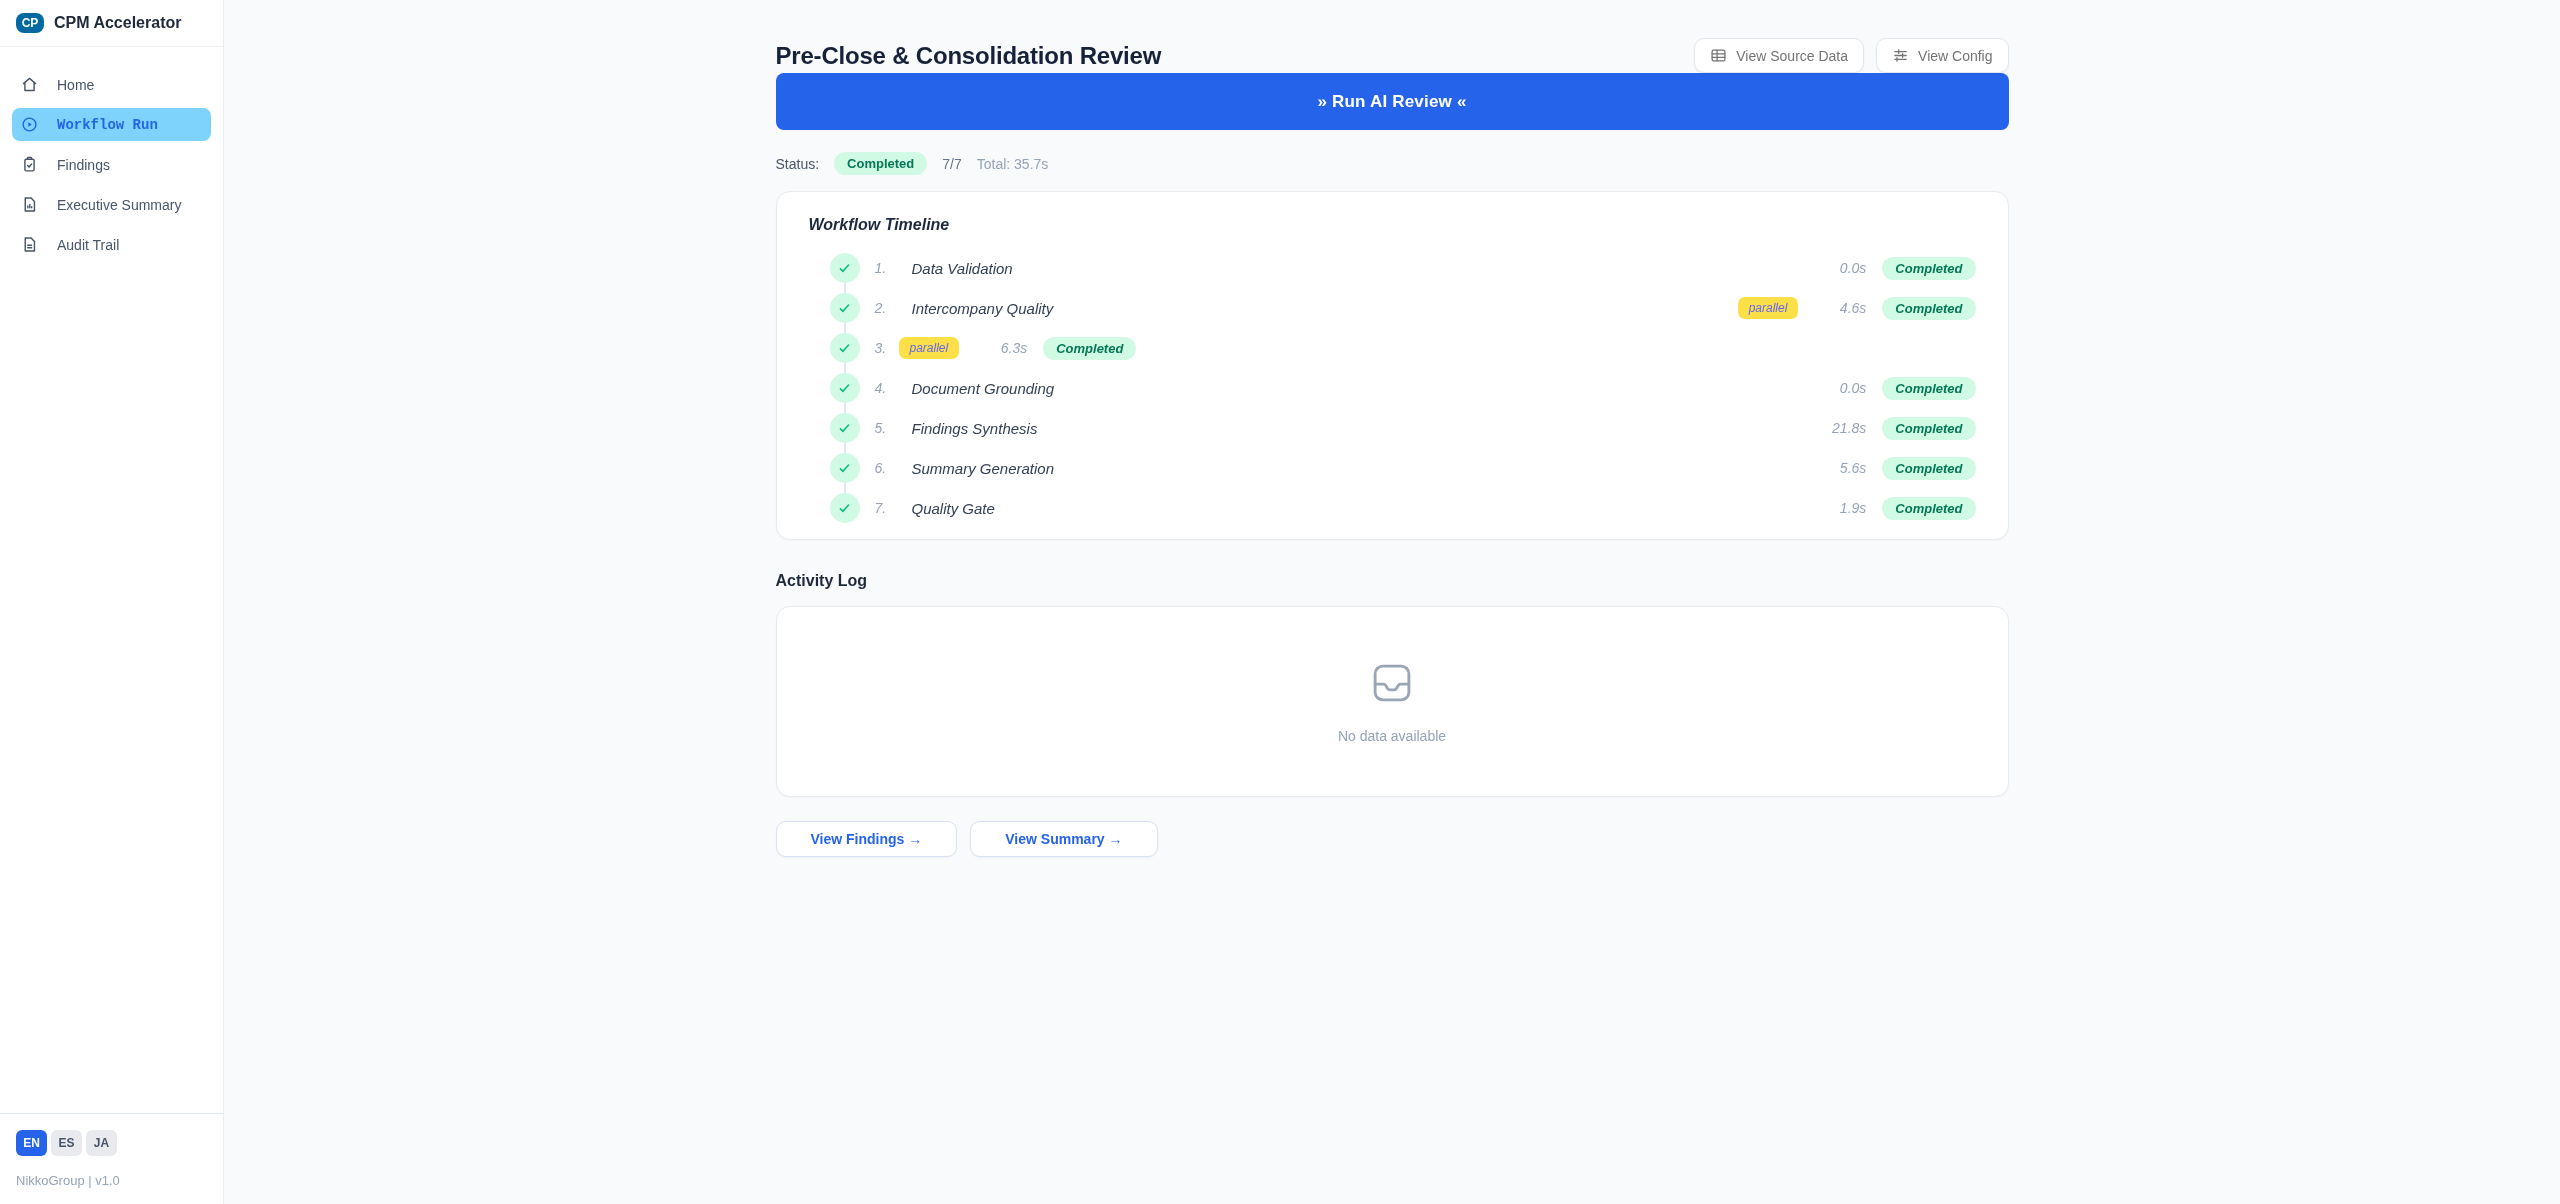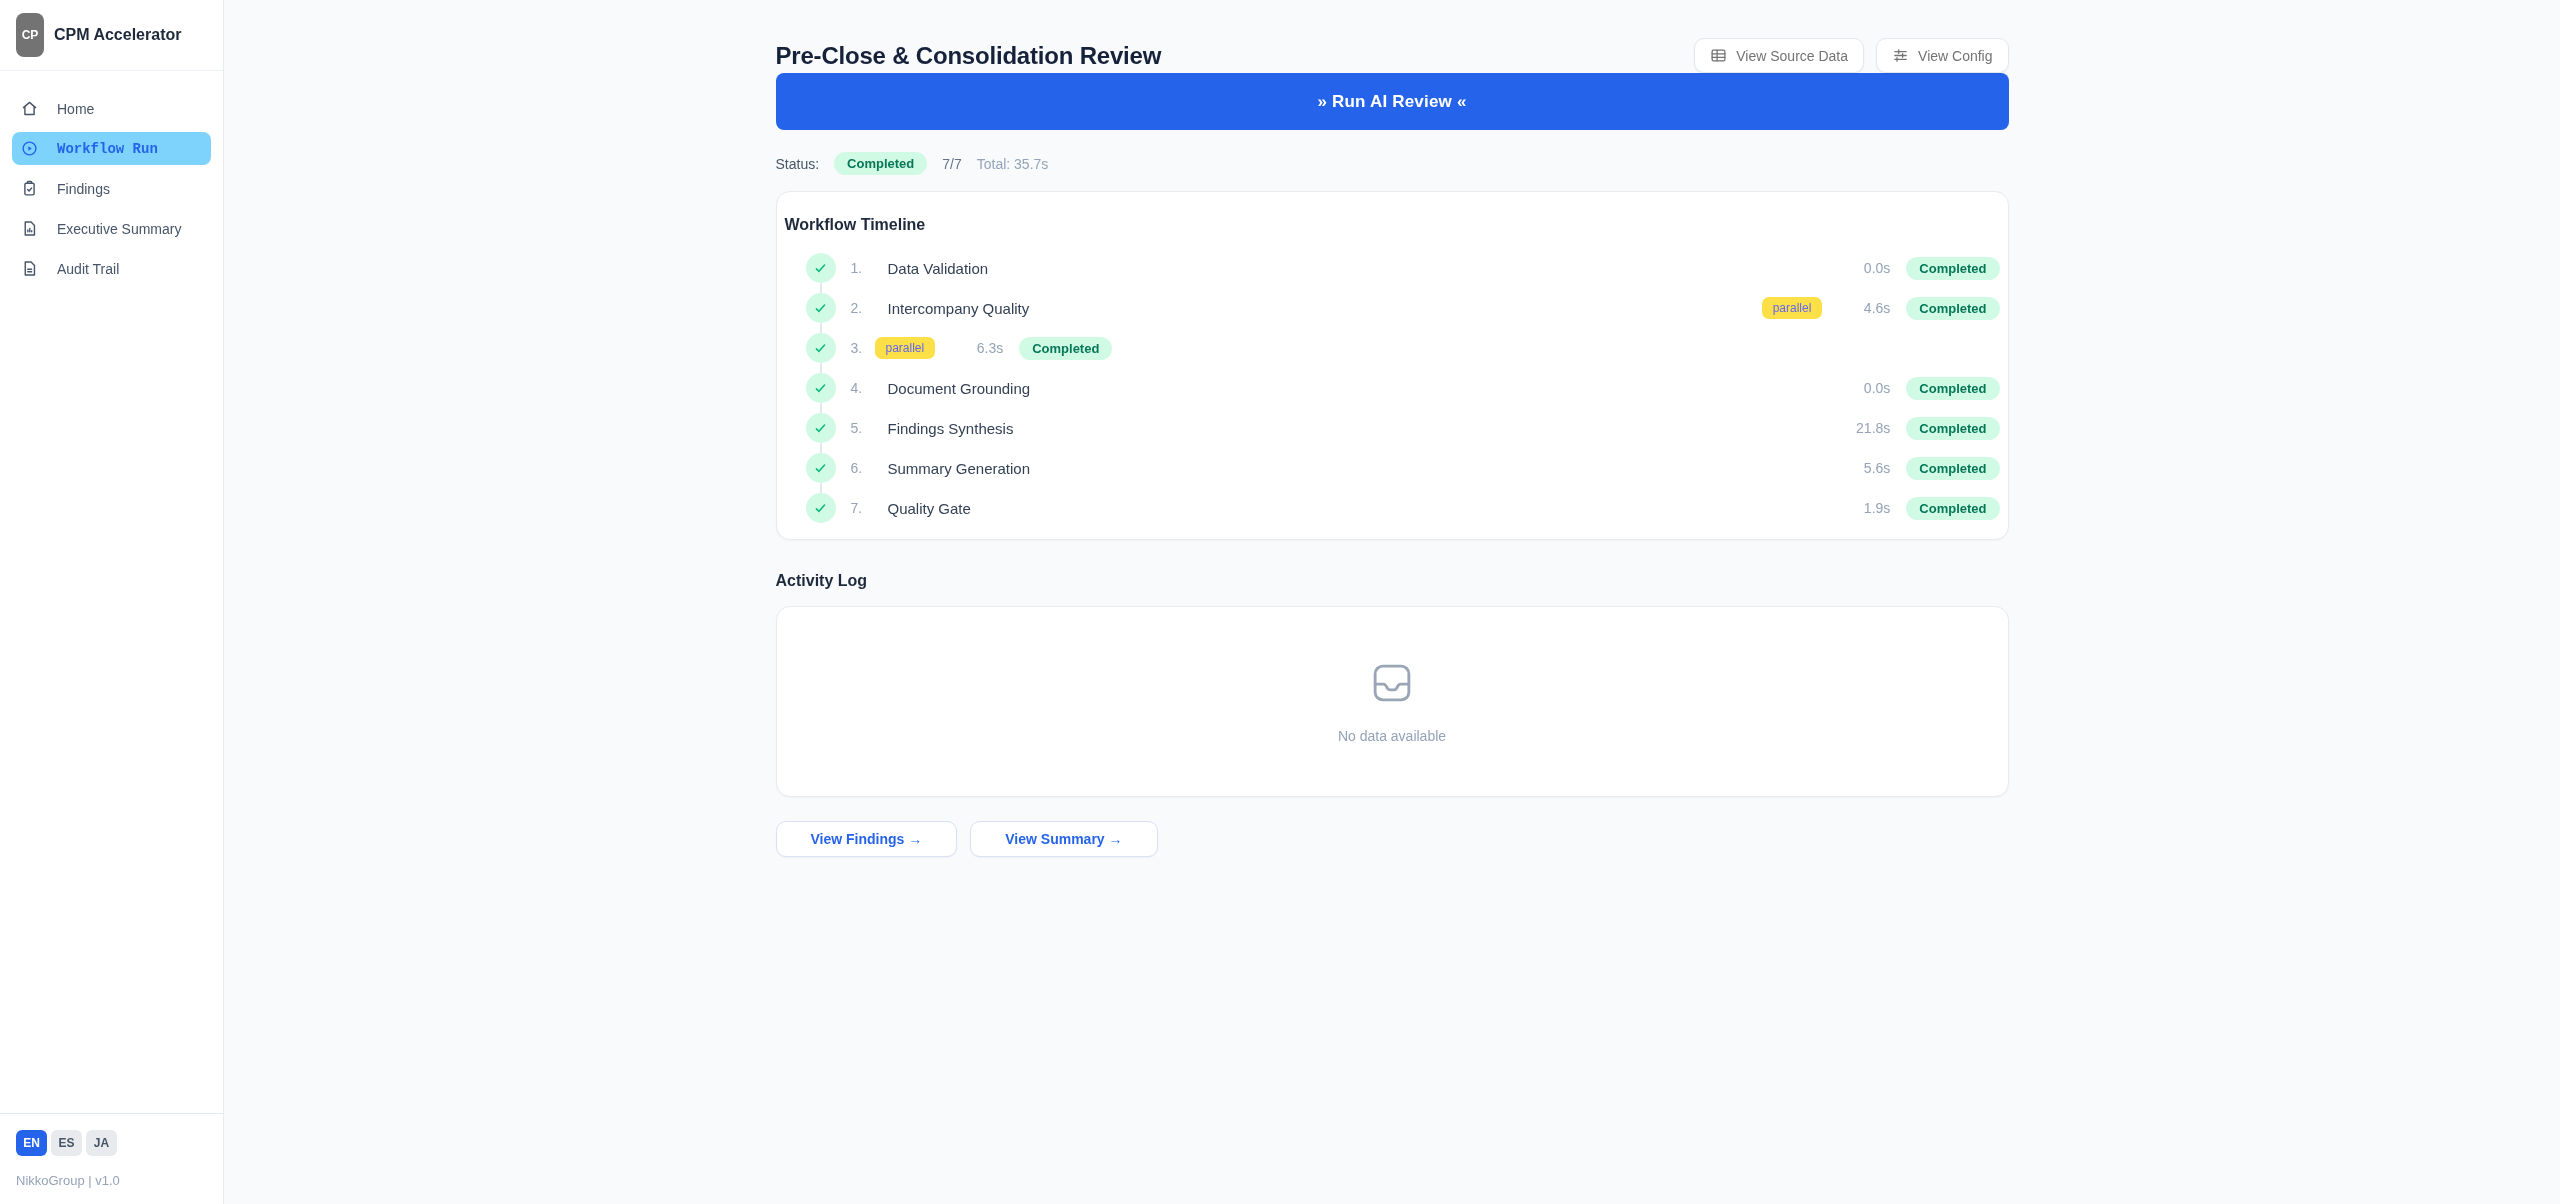--- a/index.html
+++ b/index.html
@@ -3,21 +3,21 @@
 <meta charset="utf-8">
 <style>
   * { margin:0; padding:0; box-sizing:border-box; }
   html,body { width:2560px; height:1204px; overflow:hidden; }
   body { font-family:"Liberation Sans", sans-serif; background:#f8fafc; color:#334155; }
   .app { display:flex; width:2560px; height:1204px; }
 
   
   .sidebar { width:224px; min-width:224px; background:#ffffff; border-right:1px solid #e9edf2; display:flex; flex-direction:column; }
   .brand { display:flex; align-items:center; gap:10px; padding:13px 16px; border-bottom:1px solid #eef1f5; }
-  .logo { width:28px; height:44px; border-radius:8px; background:#737373; color:#fff; font-size:12px; font-weight:700; display:flex; align-items:center; justify-content:center; flex:none; }
+  .logo { width:28px; height:20px; border-radius:8px; background:#0369a1; color:#fff; font-size:12px; font-weight:700; display:flex; align-items:center; justify-content:center; flex:none; }
   .brand-name { font-size:16px; font-weight:700; color:#1e293b; white-space:nowrap; }
   .nav { padding:21px 12px; }
   .nav-item { display:flex; align-items:center; gap:19px; padding:8px 9px; border-radius:8px; margin-bottom:7px; font-size:14px; color:#475569; cursor:pointer; }
   .nav-item.active { background:#7dd3fc; color:#2563eb; font-weight:600;font-family:Liberation Mono, monospace; }
   .nav-icon, .btn-icon { width:17px; height:17px; display:inline-flex; flex:none; }
   .nav-icon svg, .btn-icon svg { width:100%; height:100%; }
   .sidebar-footer { margin-top:auto; border-top:1px solid #e2e8f0; padding:16px; }
   .langs { display:flex; gap:4px; }
   .lang-btn { width:31px; height:26px; border-radius:6px; border:none; background:#e8eaee; color:#475569; font-size:12px; font-weight:600; font-family:inherit; cursor:pointer; }
   .lang-btn.active { background:#2563eb; color:#ffffff; }
@@ -33,21 +33,21 @@
   .btn-secondary { display:flex; align-items:center; gap:9px; background:#fff; border:1px solid #e2e8f0; border-radius:10px; padding:8px 15px; font-size:14px; color:#737373; font-family:inherit; cursor:pointer; box-shadow:0 1px 2px rgba(16,24,40,.05); }
 
   .run-button { display:block; width:100%; height:57px; background:#2563eb; color:#fff; font-size:17px; font-weight:700; border:none; border-radius:8px; margin-bottom:22px; font-family:inherit; cursor:pointer; letter-spacing:.2px; }
 
   .status-row { display:flex; align-items:center; gap:15px; font-size:14px; color:#475569; margin-bottom:16px; }
   .pill { background:#d1fae5; color:#047857; font-size:13px; font-weight:600; padding:4px 13px; border-radius:999px; white-space:nowrap; }
   .status-progress { color:#64748b; }
   .status-total { color:#94a3b8; }
 
   .card { background:#fff; border:1px solid #e7ebf0; border-radius:14px; box-shadow:0 1px 2px rgba(16,24,40,.03); }
-  .timeline-card { padding:24px 8px 11px; margin-bottom:32px; }
+  .timeline-card { padding:24px 32px 11px; margin-bottom:32px;font-style:italic; }
   .card-title, .section-heading { font-size:16px; font-weight:700; color:#1e293b; }
   .card-title { margin-bottom:14px; }
   .steps { }
   .step { display:flex; align-items:center; height:40px; padding-left:21px; }
   .step-marker { position:relative; width:30px; height:30px; border-radius:50%; background:#d1fae5; color:#10b981; display:flex; align-items:center; justify-content:center; flex:none; }
   .step-marker svg { width:15px; height:15px; }
   .step:not(:last-child) .step-marker::after { content:""; position:absolute; top:30px; left:14px; width:2px; height:11px; background:#e2e8f0; }
   .step-number { width:24px; margin-left:15px; font-size:14px; color:#94a3b8; flex:none; }
   .step-name { margin-left:13px; flex:1; font-size:15px; color:#334155; }
   .parallel-pill { background:#fde047; color:#6366f1; font-size:12px; padding:4px 11px; border-radius:7px; margin-right:16px; }

